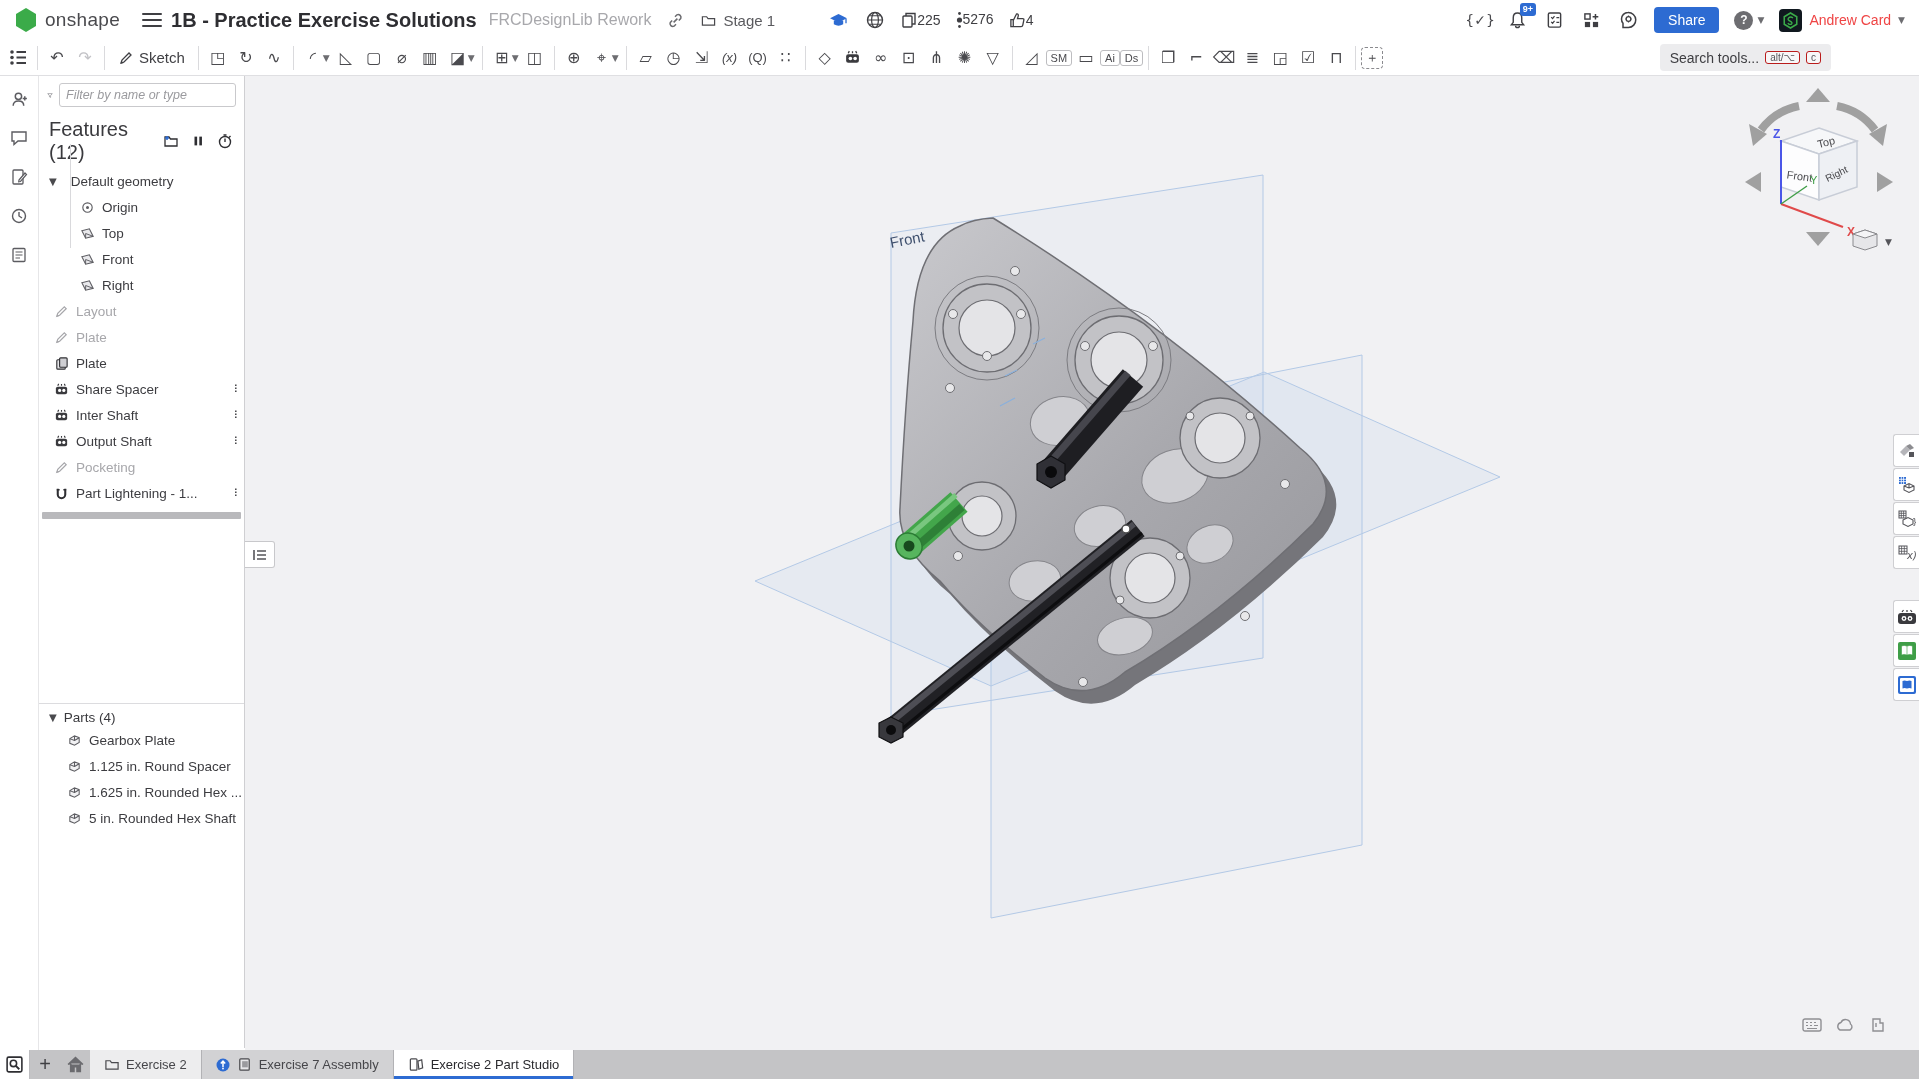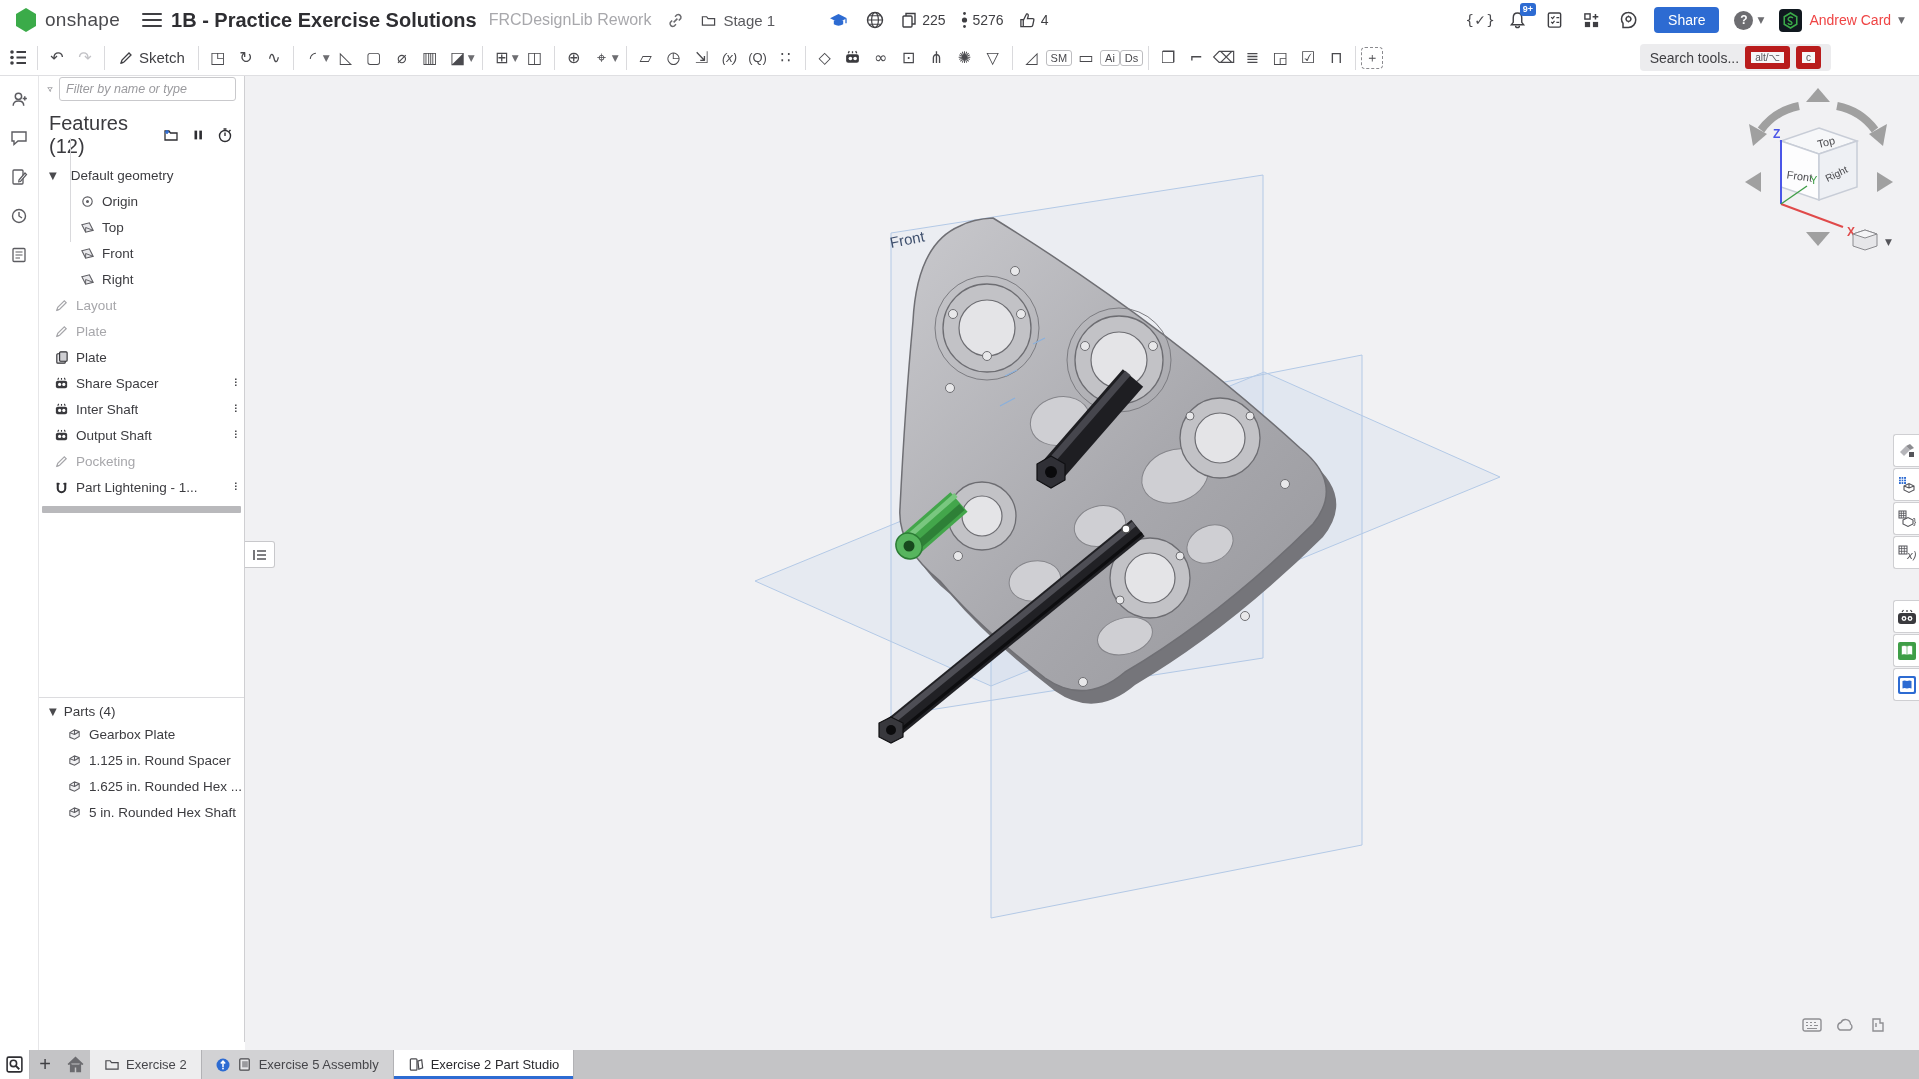--- a/index.html
+++ b/index.html
@@ -16,21 +16,21 @@
   .header{position:absolute; left:0; top:0; width:1919px; height:40px; background:#fff;
     display:flex; align-items:center; padding:0 14px; z-index:30;}
   .logo-wrap{display:flex; align-items:center; gap:7px;}
   .logo-text{font-size:19px; color:#4a4a4e; letter-spacing:.3px;}
   .hamburger{margin-left:22px; width:20px; cursor:pointer;}
   .hamburger div{height:2.5px; background:#3f3f43; margin:3.5px 0; border-radius:1px;}
   .doc-title{margin-left:9px; font-size:20px; font-weight:bold; color:#2e2e32; white-space:nowrap;}
   .doc-sub{margin-left:12px; font-size:16px; color:#a8a8ac; white-space:nowrap;}
   .hmini{display:flex; align-items:center; gap:6px; margin-left:16px; color:#5a5a5e; font-size:15px;}
   .counters{display:flex; align-items:center; gap:15px; margin-left:52px; font-size:14px; color:#3f3f43;}
-  .counter{display:flex; align-items:center; gap:5px;}
+  .counter{display:flex; }
   .hright{margin-left:auto; display:flex; align-items:center; gap:15px;}
   .hicon{position:relative; display:flex; align-items:center; justify-content:center; width:22px; height:22px; color:#4a4a4e; cursor:pointer;}
   .badge{position:absolute; top:-6px; right:-8px; background:var(--accent); color:#fff; font-size:9px; font-weight:bold;
     padding:1px 3px; border-radius:3px; line-height:1.2;}
   .share-btn{background:var(--accent); color:#fff; font-size:14px; border:none; border-radius:4px;
     padding:5px 14px; cursor:pointer;}
   .help-circle{width:19px; height:19px; border-radius:50%; background:#6d6d71; color:#fff; font-size:12px; font-weight:bold;
     display:flex; align-items:center; justify-content:center;}
   .caret{font-size:9px; color:#6d6d71;}
   .avatar{width:23px; height:23px; border-radius:4px; background:#10181f; display:flex; align-items:center; justify-content:center;}
@@ -44,29 +44,29 @@
   .ticon.dis{color:#c2c2c6;}
   .tsep{width:1px; height:24px; background:#dadadd; margin:0 5px;}
   .chev{font-size:9px; color:#6d6d71; margin-left:-4px; margin-right:2px; cursor:pointer;}
   .sketch-group{display:flex; align-items:center; gap:5px; padding:0 8px; cursor:pointer;}
   .sketch-label{font-size:15px; color:#3f3f43;}
   .chip{border:1px solid #bdbdc0; border-radius:3px; font-size:11px; padding:1px 4px; color:#4a4a4e; cursor:pointer;}
   .add-dashed{border:1.4px dashed #8a8a8e; border-radius:4px; width:22px; height:22px; display:flex;
     align-items:center; justify-content:center; font-size:13px; color:#4a4a4e; cursor:pointer;}
   .search-tools{margin-left:auto; margin-right:84px; background:#ececee; border-radius:4px; height:27px;
     display:flex; align-items:center; gap:6px; padding:0 10px; font-size:14px; color:#3e3e42; cursor:text;}
-  .kbd{background:#f7f7f8; border:6px solid #b91c1c; border-radius:3px; font-size:10px; padding:0 4px; color:#55555a;}
+  .kbd{background:#f7f7f8; border:1px solid #b91c1c; border-radius:3px; font-size:10px; padding:0 4px; color:#55555a;}
 
   
   .dock{position:absolute; left:0; top:76px; width:39px; height:974px; background:#fff; border-right:1px solid #e6e6e8;
     display:flex; flex-direction:column; align-items:center; padding-top:12px; gap:17px; z-index:20;}
   .dock .hicon{color:#5c5c61;}
 
   
-  .panel{position:absolute; left:39px; top:68px; width:206px; height:974px; background:#fff;
+  .panel{position:absolute; left:39px; top:74px; width:206px; height:974px; background:#fff;
     border-right:1px solid #cfcfd2; z-index:20; font-size:13.5px;}
   .filter-row{display:flex; align-items:center; gap:6px; padding:9px 8px 4px 8px;}
   .filter-input{flex:1; height:24px; border:1px solid #c9c9cc; border-radius:3px; font-size:12.5px;
     font-style:italic; color:#55555a; padding:0 6px; font-family:"Liberation Sans",sans-serif;}
   .filter-input::placeholder{color:#9a9a9e; font-style:italic;}
   .feat-head{display:flex; align-items:center; padding:7px 10px 4px 10px; color:#3a3a3e; font-size:20px;}
   .feat-head .sp{flex:1;}
   .feat-head .hicon{width:20px; margin-left:10px; color:#2e2e32;}
   .trow{height:26px; display:flex; align-items:center; padding-left:10px; cursor:pointer; position:relative; color:#3c3c40;}
   .trow .lbl{margin-left:7px; white-space:nowrap; overflow:hidden;}
@@ -828,21 +828,21 @@
   </div>
   <div class="tab t2">
     <svg width="14" height="14" viewBox="0 0 14 14">
         <circle cx="7" cy="7" r="6.5" fill="#2d6bd2"></circle>
         <path d="M7 3.5 L7 9 M4.8 5.5 L7 3.2 L9.2 5.5" stroke="#fff" stroke-width="1.5" fill="none"></path>
         <circle cx="7" cy="10.5" r=".9" fill="#fff"></circle>
       </svg>
     <svg width="17" height="17" viewBox="0 0 18 18">
         <use href="#sym-asmdoc"></use>
       </svg>
-    <span>Exercise 5 Assembly</span>
+    <span>Exercise 7 Assembly</span>
   </div>
   <div class="t3 tab active">
     <svg width="17" height="17" viewBox="0 0 18 18">
         <use href="#sym-psdoc"></use>
       </svg>
     <span>Exercise 2 Part Studio</span>
   </div>
 </div>
 
 </body></html>

